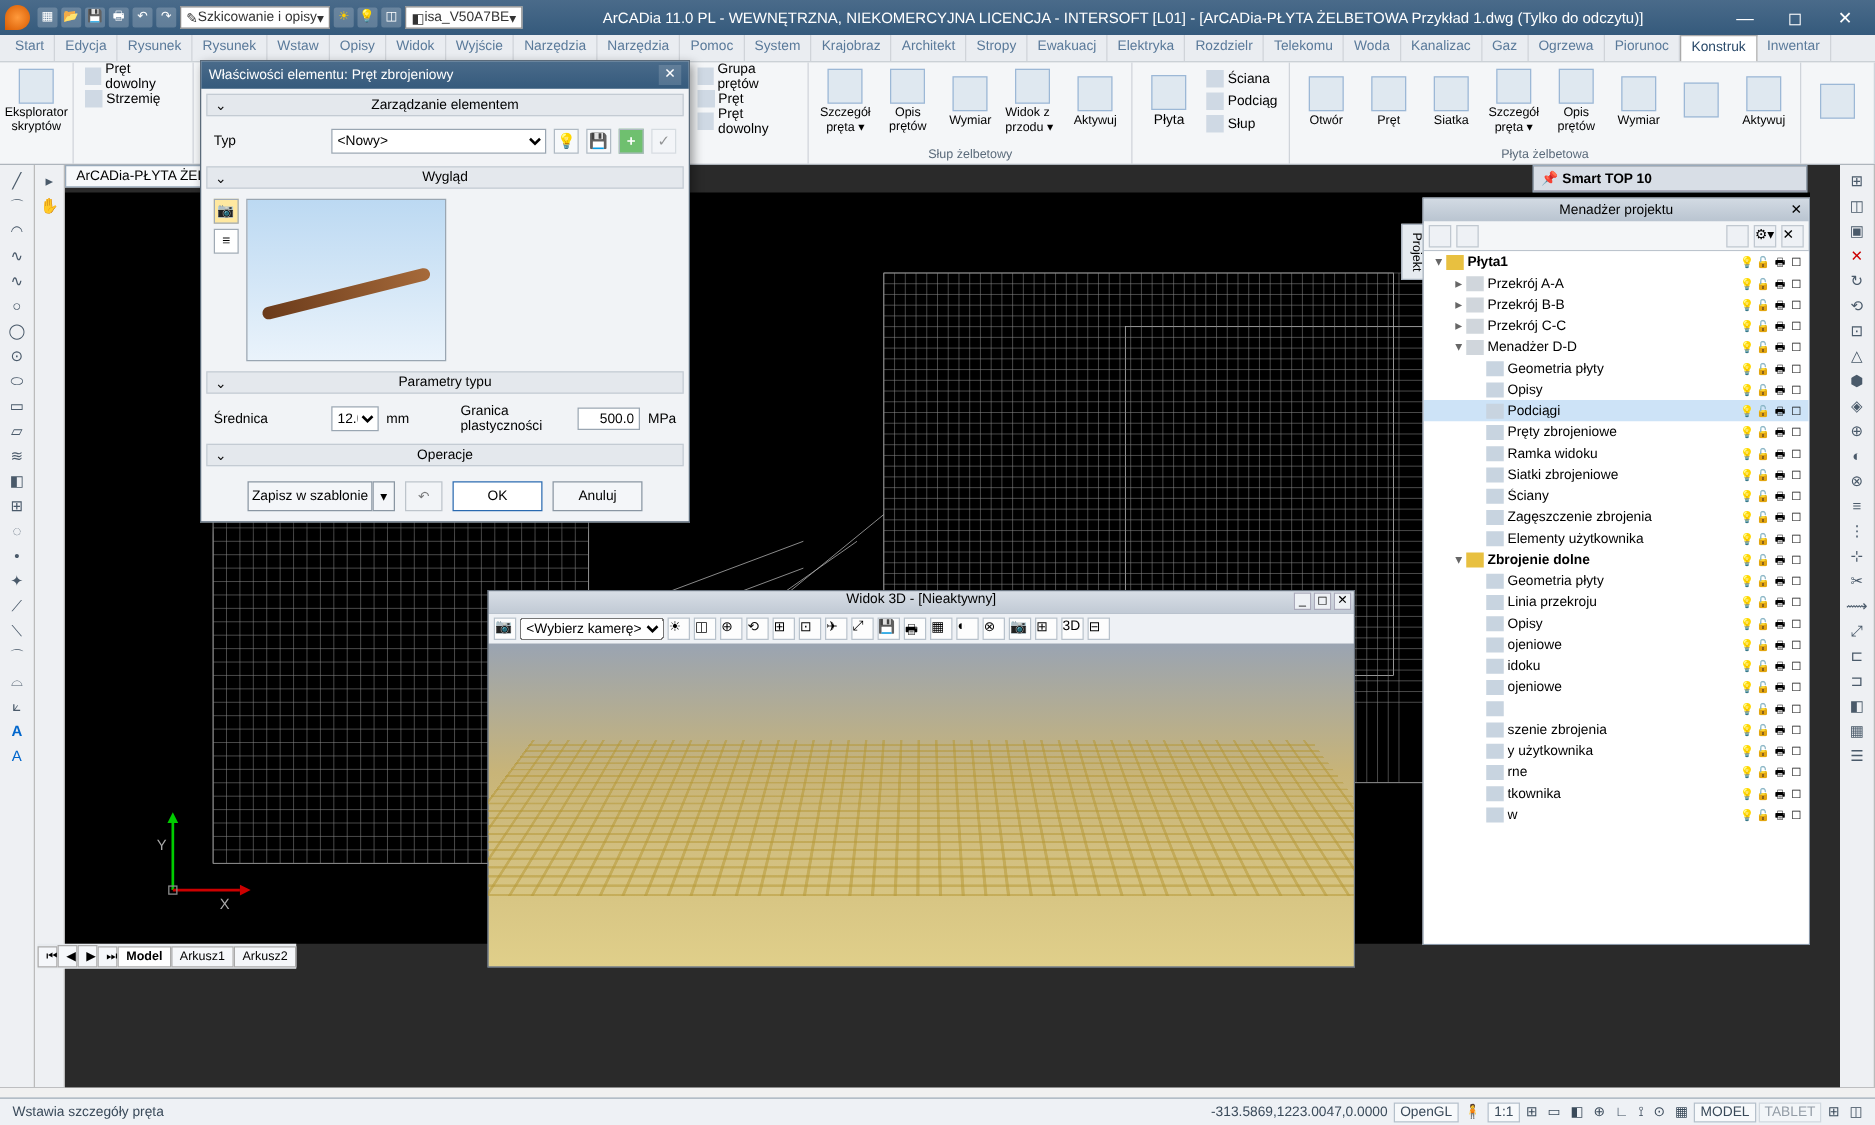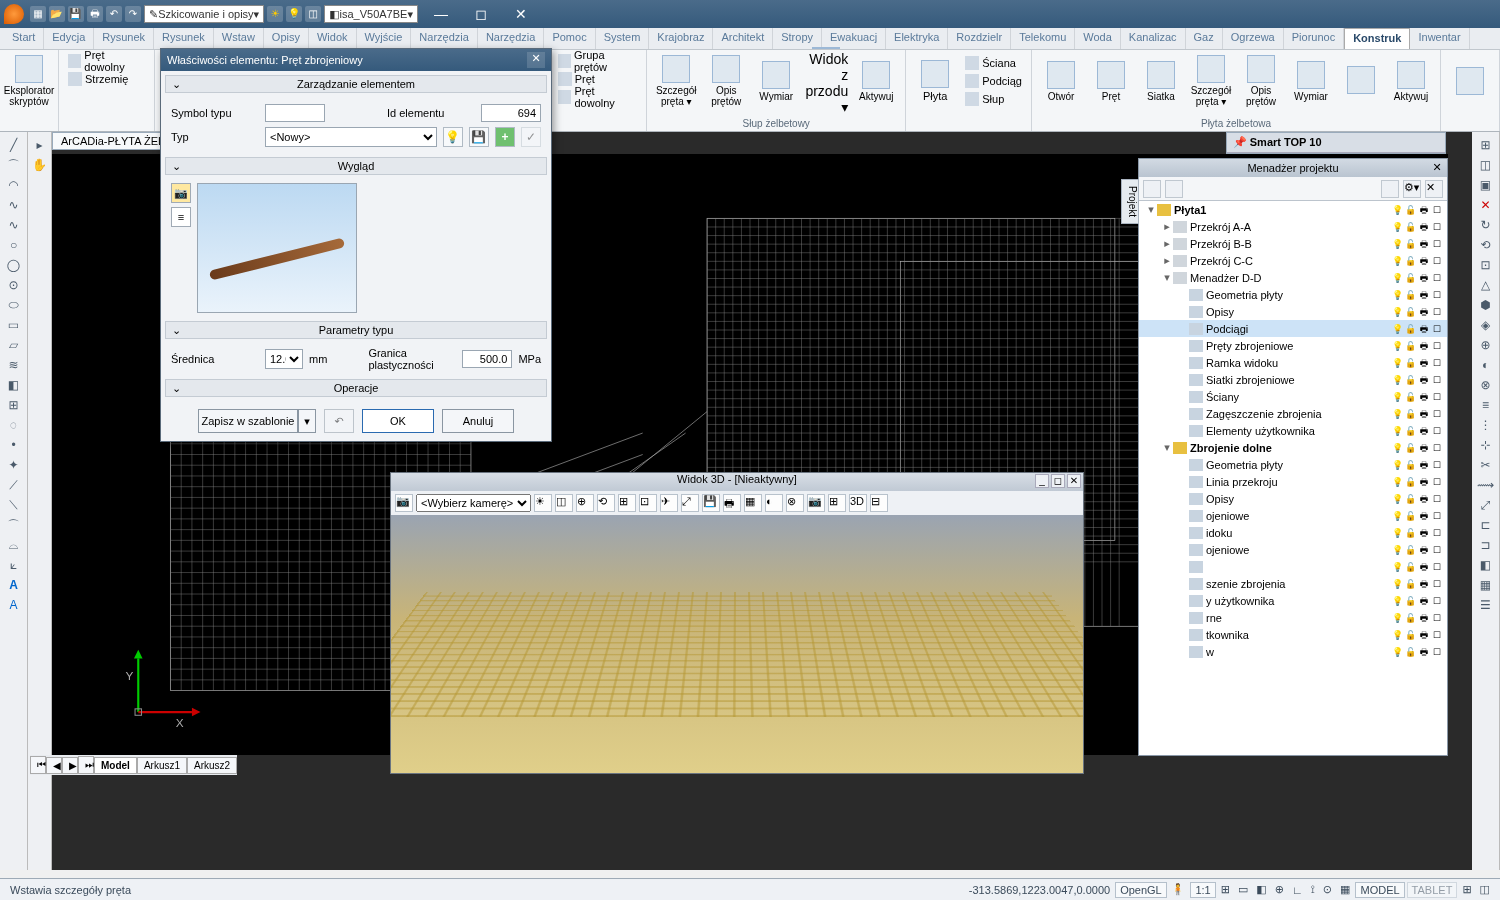--- a/index.html
+++ b/index.html
@@ -11,21 +11,21 @@
 .titlebar .qat { display: flex; gap: 3px; }
 .titlebar .qat span { width: 16px; height: 16px; background: rgba(255,255,255,.2); border-radius: 2px; font-size:10px; text-align:center; line-height:16px;}
 .titlebar .dropdown { background:#fff; color:#333; height:18px; padding:0 4px; margin:0 3px; display:flex; align-items:center; border:1px solid #888;}
 .titlebar .title { flex:1; text-align:center; font-size: 12px; }
 .titlebar .winbtns { display:flex; gap:0; }
 .titlebar .winbtns span { width: 40px; height: 22px; text-align:center; line-height:22px; font-size:14px;}
 
 
 .ribbon-tabs { height: 22px; background: #eaedf1; border-bottom:1px solid #c1c7cd; display:flex; padding-left:4px;}
 .ribbon-tabs span { padding: 3px 8px; color:#5a7a9a; border-right:1px solid #d0d4d9; cursor:pointer;}
-.ribbon-tabs span.active { background:#fff; border:1px solid #aaa; border-bottom:none; font-weight:bold; color:#2a4a6a;}
+.ribbon-tabs span.active { background:#fff; border:1px solid #aaa; border-bottom:none; font-weight:normal; color:#2a4a6a;}
 
 
 .ribbon { height: 82px; background:#f4f6f8; border-bottom:1px solid #aeb5bc; display:flex; }
 .ribbon-group { border-right:1px solid #cfd4da; padding:2px 6px; display:flex; flex-direction:column; }
 .ribbon-group .row { display:flex; align-items:center; gap:4px;}
 .ribbon-group .big { width:46px; height:58px; display:flex; flex-direction:column; align-items:center; justify-content:center; gap:2px; border:1px solid transparent;}
 .ribbon-group .big .ic { width:28px; height:28px; background:#dfe8f0; border:1px solid #9cb8d6;}
 .ribbon-group .small { height:18px; display:flex; align-items:center; gap:3px; padding:0 3px;}
 .ribbon-group .small .ic { width:14px; height:14px; background:#cfd9e4;}
 .ribbon-group .label { text-align:center; font-size:10px; color:#5a6a7a; margin-top:auto;}
@@ -131,20 +131,21 @@
     <span>↶</span>
     <span>↷</span>
   </div>
   <div class="dropdown">✎ <span>Szkicowanie i opisy</span> ▾</div>
   <div class="qat">
     <span style="color:#fc0;">☀</span>
     <span>💡</span>
     <span>◫</span>
   </div>
   <div class="dropdown">◧ <span>isa_V50A7BE</span> ▾</div>
+  <div class="title">ArCADia 11.0 PL - WEWNĘTRZNA, NIEKOMERCYJNA LICENCJA - INTERSOFT [L01] - [ArCADia-PŁYTA ŻELBETOWA Przykład 1.dwg (Tylko do odczytu)]</div>
   <div class="winbtns">
     <span>—</span>
     <span>◻</span>
     <span>✕</span>
   </div>
 </div>
 
 <div class="ribbon-tabs" id="ribtabs">
     <span>Start</span>
     <span>Edycja</span>
@@ -215,21 +216,21 @@
         <div class="big">
           <div class="ic"></div>
           <div style="font-size:10px;text-align:center">Opis prętów</div>
         </div>
         <div class="big">
           <div class="ic"></div>
           <div style="font-size:10px;text-align:center">Wymiar</div>
         </div>
         <div class="big">
           <div class="ic"></div>
-          <div style="font-size:14px;text-align:right">Widok z przodu ▾</div>
+          <div style="font-size:10px;text-align:left">Widok z przodu ▾</div>
         </div>
         <div class="big">
           <div class="ic"></div>
           <div style="font-size:10px;text-align:center">Aktywuj</div>
         </div>
       </div>
     <div class="label">Słup żelbetowy</div>
   </div>
   <div class="ribbon-group">
     <div class="row">
@@ -782,27 +783,20 @@
 </div>
 
 <div class="dlg">
   <div class="hdr">
       <span>Właściwości elementu: Pręt zbrojeniowy</span>
       <span class="x">✕</span>
     </div>
   <div class="section"><span class="chev">⌄</span><span>Zarządzanie elementem</span></div>
   <div class="body">
     <div class="frow">
-      <label>Symbol typu</label>
-      <input type="text" style="width: 60px;">
-      <div style="flex:1"></div>
-      <label>Id elementu</label>
-      <input type="text" style="width: 60px; text-align: right;" value="694">
-    </div>
-    <div class="frow">
       <label>Typ</label>
       <select style="flex:1"><option>&lt;Nowy&gt;</option></select>
       <span class="iconbtn">💡</span>
       <span class="iconbtn">💾</span>
       <span class="iconbtn green">+</span>
       <span class="iconbtn" style="opacity:.4">✓</span>
     </div>
   </div>
   <div class="section"><span class="chev">⌄</span><span>Wygląd</span></div>
   <div class="preview">

